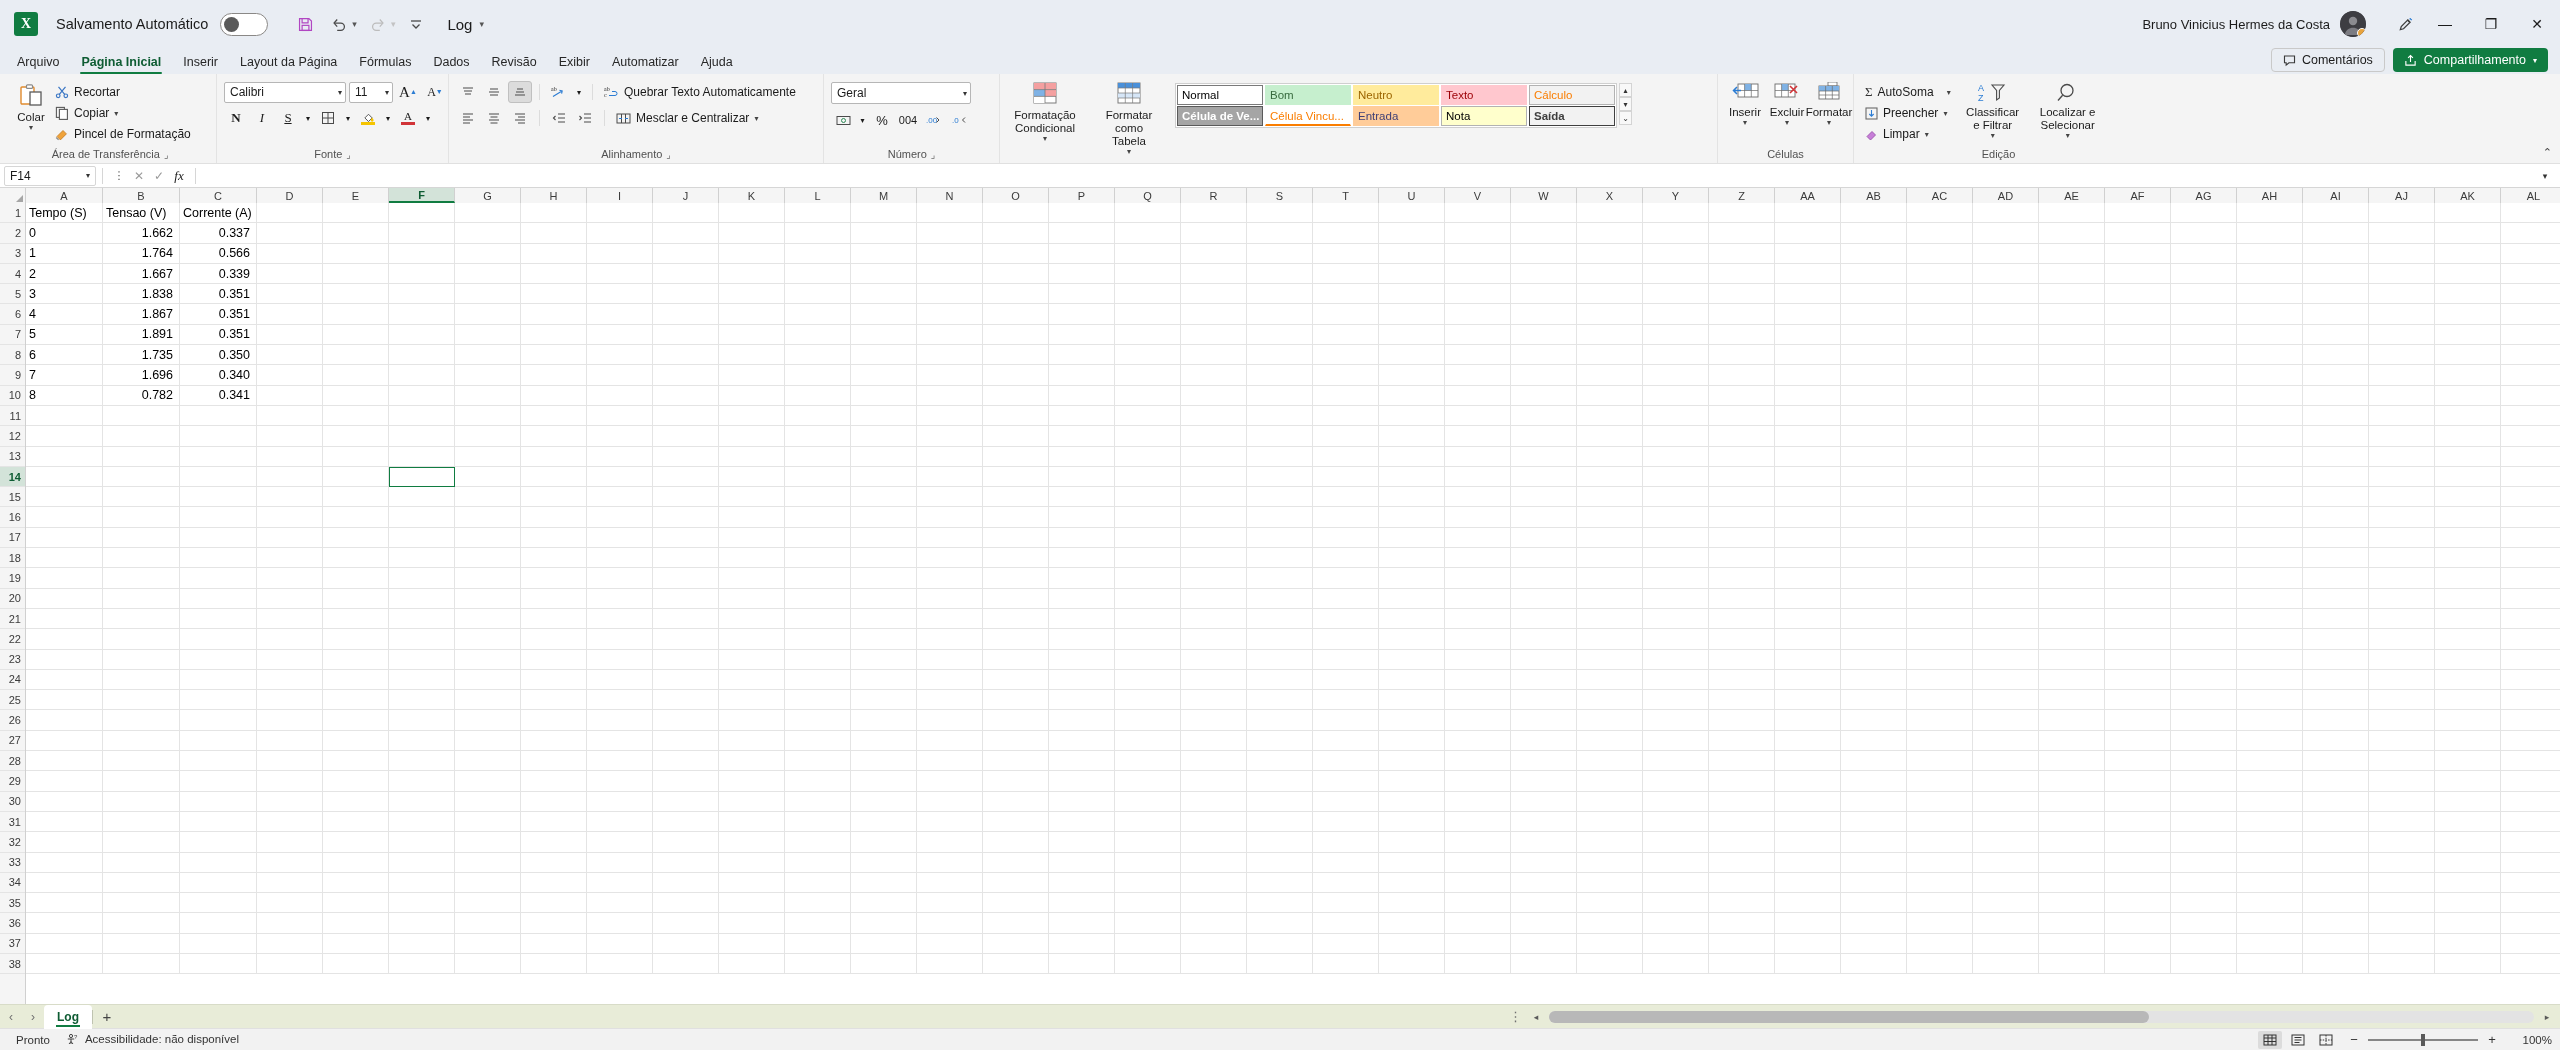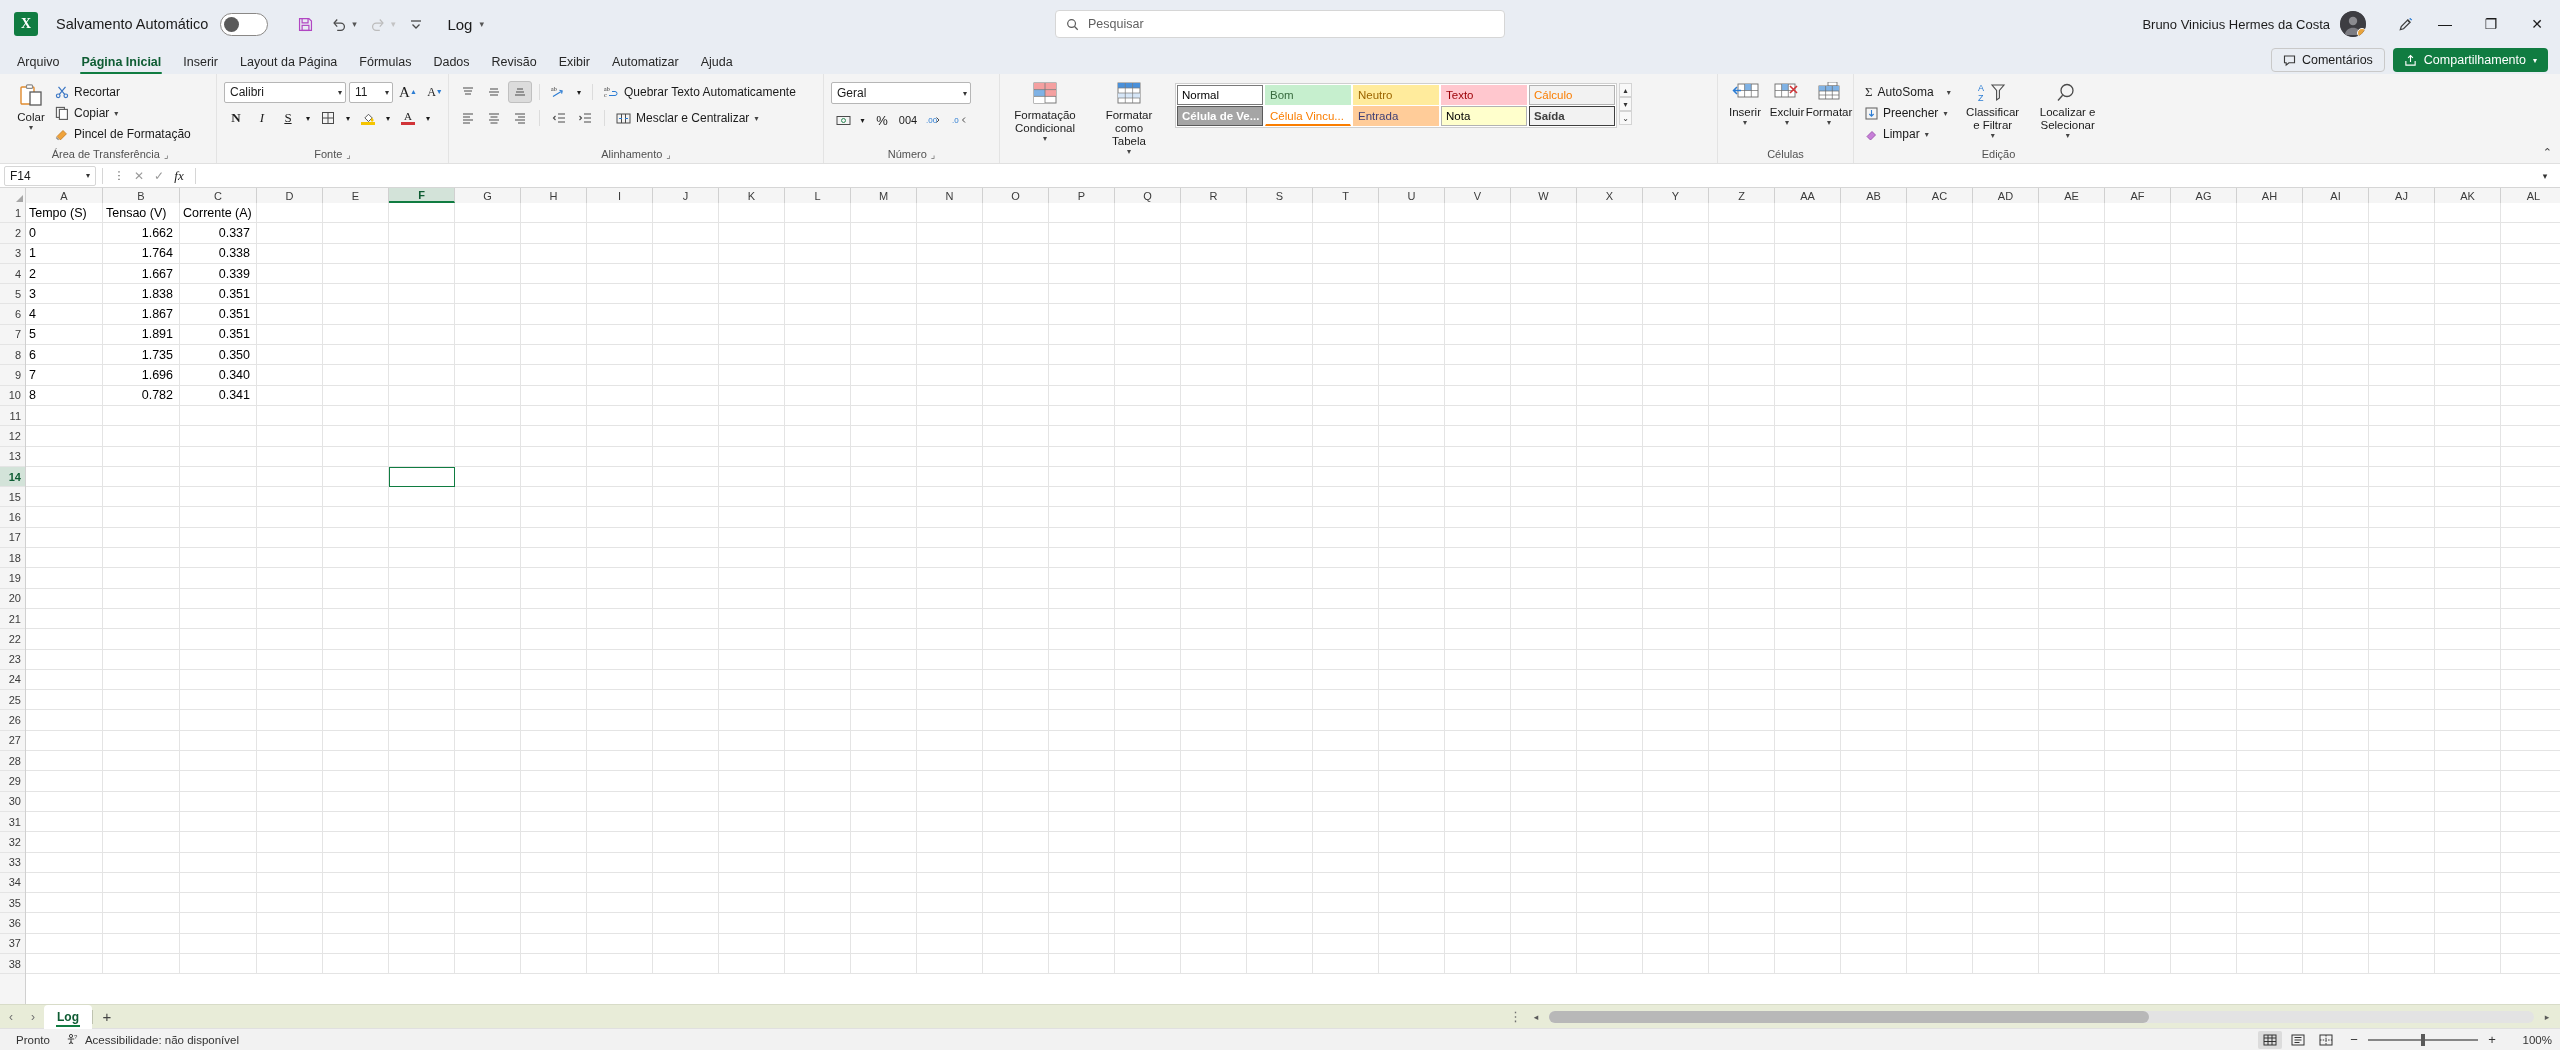--- a/index.html
+++ b/index.html
@@ -229,21 +229,21 @@
   .hs-dots { font-size:13px; color:#6f6f6f; letter-spacing:1px; margin-left:auto;}
   .hs-track { height:12px; background:#e3e3e3; border-radius:6px; position:relative; flex:0 0 985px; }
   .hs-thumb { position:absolute; left:0; top:0; height:12px; width:600px; background:#b8b8b8; border-radius:6px;}
   .hs-btn { font-size:9px; color:#5a5a5a; cursor:pointer; width:14px; text-align:center;}
 
   
   .statusbar {
     height:22px; background:#f2f2f2; display:flex; align-items:center; flex:0 0 22px;
     border-top:1px solid #e0e0e0; font-size:11.5px; color:#333; padding:0 8px;
   }
-  .sb-item { display:flex; align-items:center; gap:6px; padding:0 8px; cursor:pointer; }
+  .sb-item { display:flex; gap:6px; padding:0 8px; cursor:pointer; }
   .sb-right { margin-left:auto; display:flex; align-items:center; gap:4px; }
   .viewbtn { width:24px; height:18px; display:flex; align-items:center; justify-content:center; cursor:pointer; border-radius:2px; color:#333;}
   .viewbtn.on { background:#dcdcdc; }
   .zoomslider { display:flex; align-items:center; gap:8px; margin:0 6px; }
   .zs-track { width:110px; height:2px; background:#868686; position:relative; }
   .zs-knob { position:absolute; left:53px; top:-5px; width:4px; height:12px; background:#5a5a5a; }
   .zs-sign { cursor:pointer; font-size:13px; color:#333; width:12px; text-align:center;}
   .zoom-pct { width:44px; text-align:right; }
   svg { display:block; }
 </style>
@@ -285,31 +285,20 @@
         <path d="M3 5h10"></path>
           <path d="M4.5 8.5L8 12l3.5-3.5"></path>
       </svg>
     </div>
 
     <div class="doc-title">
       <span>Log</span>
       <span style="font-size:9px;color:#555;">▾</span>
     </div>
 
-    <div class="search-wrap">
-      <div class="search-box">
-        <span class="ico">
-          <svg width="13" height="13" viewBox="0 0 14 14" fill="none" stroke="#5a5a5a" stroke-width="1.3">
-            <circle cx="6" cy="6" r="4.2"></circle>
-              <path d="M9.2 9.2L12.6 12.6"></path>
-          </svg>
-        </span>
-        <input placeholder="Pesquisar" style="">
-      </div>
-    </div>
 
     <div class="tb-right">
       <div class="user-name">Bruno Vinicius Hermes da Costa</div>
       <div class="avatar">
         <svg width="26" height="26" viewBox="0 0 26 26">
           <circle cx="13" cy="13" r="13" fill="#3d3d42"></circle>
           <circle cx="13" cy="10" r="4.2" fill="#8b8b90"></circle>
           <path d="M4.5 24c1.2-5 4.6-7.2 8.5-7.2S20.3 19 21.5 24z" fill="#7c7c82"></path>
         </svg>
         <span class="badge"></span>
@@ -920,21 +909,21 @@
             <div class="cell" style="width: 66px;"></div>
             <div class="cell" style="width: 66px;"></div>
             <div class="cell" style="width: 66px;"></div>
             <div class="cell" style="width: 66px;"></div>
             <div class="cell" style="width: 66px;"></div>
             <div class="cell" style="width: 66px;"></div>
           </div>
           <div class="cellrow">
             <div class="cell" style="width: 77px;">1</div>
             <div class="cell num" style="width: 77px;">1.764</div>
-            <div class="cell num" style="width: 77px;">0.338</div>
+            <div class="cell num" style="width: 77px;">0.566</div>
             <div class="cell" style="width: 66px;"></div>
             <div class="cell" style="width: 66px;"></div>
             <div class="cell" style="width: 66px;"></div>
             <div class="cell" style="width: 66px;"></div>
             <div class="cell" style="width: 66px;"></div>
             <div class="cell" style="width: 66px;"></div>
             <div class="cell" style="width: 66px;"></div>
             <div class="cell" style="width: 66px;"></div>
             <div class="cell" style="width: 66px;"></div>
             <div class="cell" style="width: 66px;"></div>

